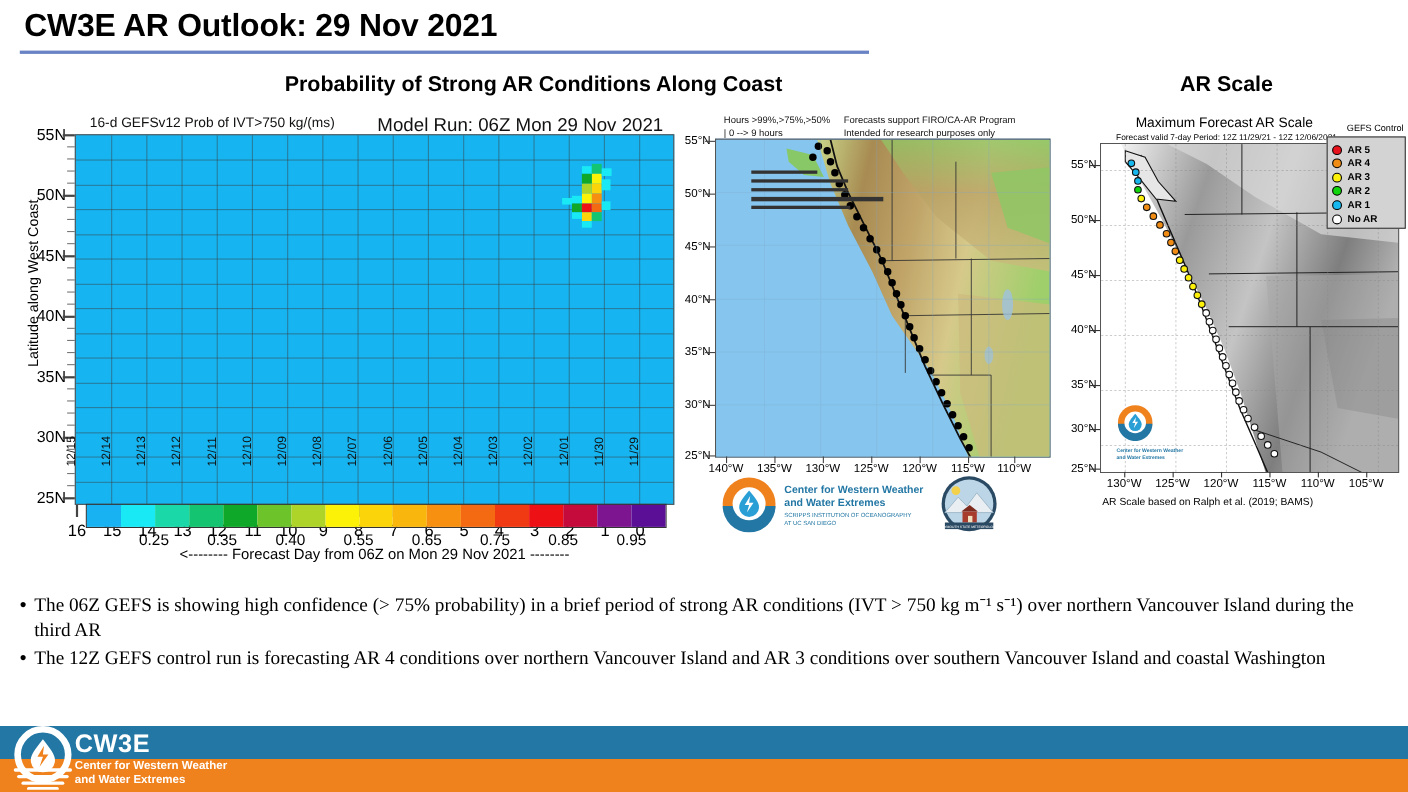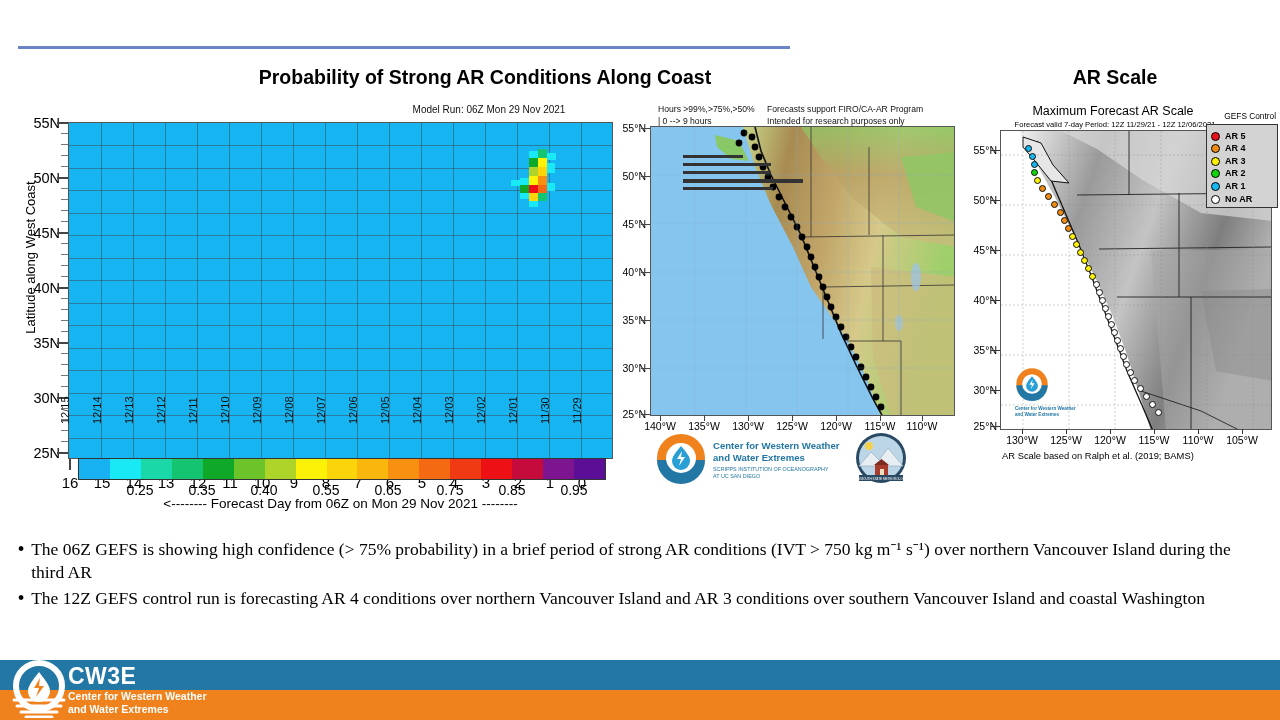--- a/index.html
+++ b/index.html
@@ -32,22 +32,22 @@
   #heading-arscale { left: 1000px; top: 66px; width: 230px; }
 
   
   #left-panel { position: absolute; left: 8px; top: 100px; width: 610px; height: 350px; }
 
   #left-title {
     position: absolute; left: 40px; top: 4px; width: 290px;
     font-size: 12.5px; color: #111; text-align: center; white-space: nowrap;
   }
   #left-modelrun {
-    position: absolute; left: 336px; top: 4px; width: 290px;
-    font-size: 10px; color: #111; text-align: center; white-space: nowrap;
+    position: absolute; left: 320px; top: 4px; width: 290px;
+    font-size: 17px; color: #111; text-align: center; white-space: nowrap;
   }
 
   
   #plot-frame {
     position: absolute; left: 60px; top: 22px; width: 545px; height: 337px;
     background: #16b4f0; border: 1px solid #555;
   }
   .grid-v { position: absolute; top: 0; bottom: 0; width: 1px; background: rgba(60,60,60,.45); }
   .grid-h { position: absolute; left: 0; right: 0; height: 1px; background: rgba(60,60,60,.45); }
 
@@ -191,27 +191,29 @@
   #footer-sub {
     position: absolute; left: 68px; top: 690px;
     font-size: 10.5px; color: #fff; line-height: 1.25; font-weight: bold;
   }
 </style>
 </head>
 <body>
 
 <div id="slide">
 
+  <div id="slide-title">CW3E AR Outlook: 29 Nov 2021</div>
   <div id="title-rule"></div>
 
   <div class="panel-heading" id="heading-prob">Probability of Strong AR Conditions Along Coast</div>
   <div class="panel-heading" id="heading-arscale">AR Scale</div>
 
   <div id="left-panel">
 
+    <div id="left-title">16-d GEFSv12 Prob of IVT&gt;750 kg/(ms)</div>
     <div id="left-modelrun">Model Run: 06Z Mon 29 Nov 2021</div>
 
     <div id="y-axis-label">Latitude along West Coast</div>
 
     <div id="plot-frame">
 
       <div class="grid-v" style="left:32px"></div>
       <div class="grid-v" style="left:64px"></div>
       <div class="grid-v" style="left:96px"></div>
       <div class="grid-v" style="left:128px"></div>

